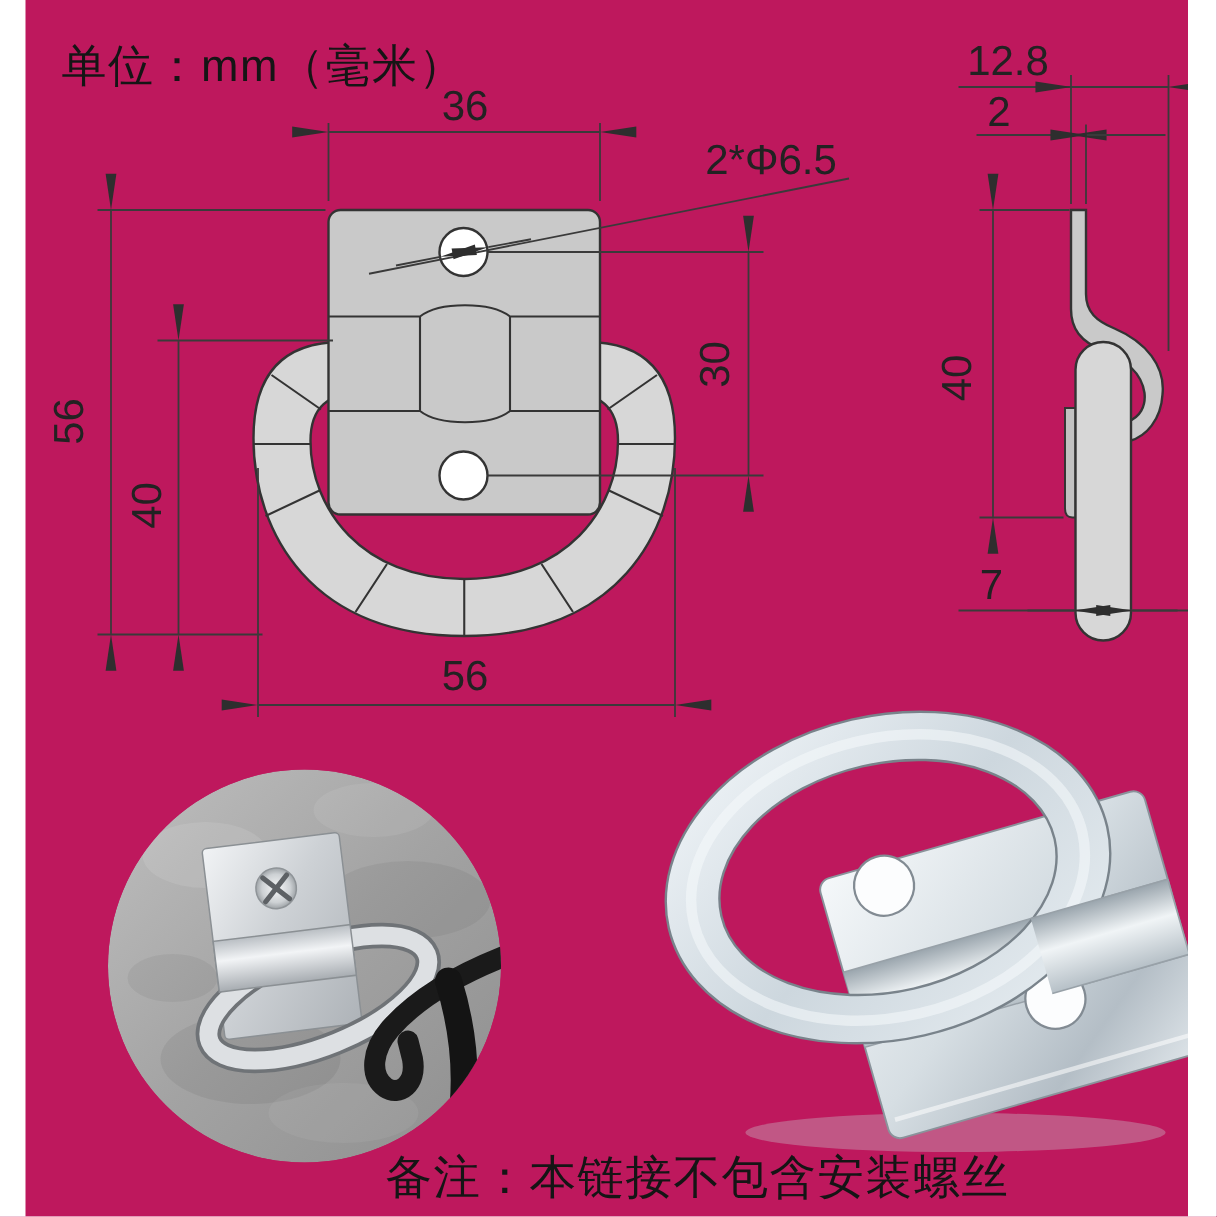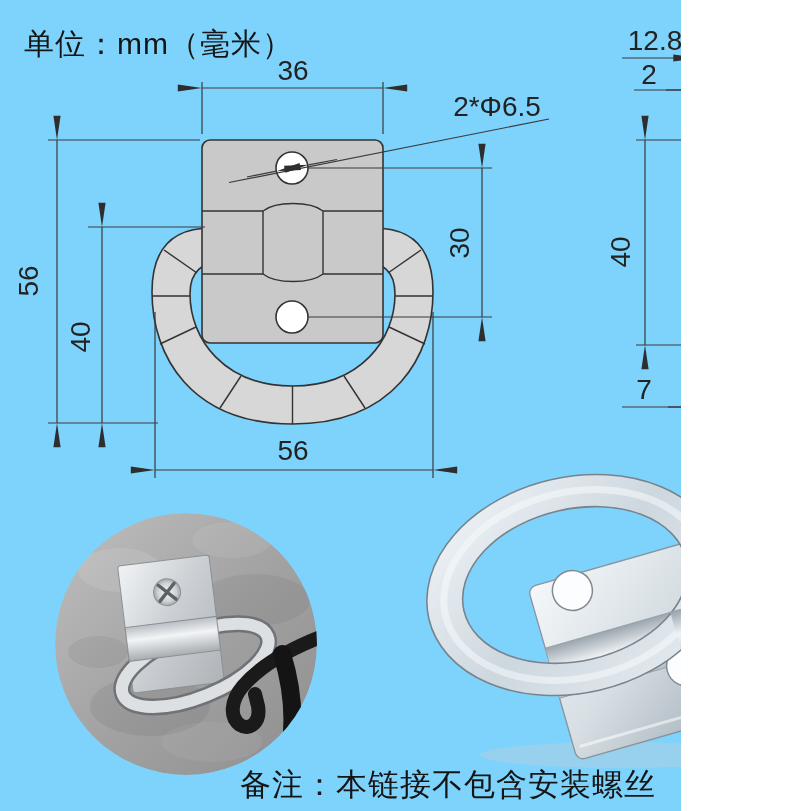--- a/index.html
+++ b/index.html
@@ -1,18 +1,18 @@
 <!DOCTYPE html>
 <html><head>
 <meta charset="utf-8">
 <style>
   html,body{margin:0;padding:0;background:#ffffff;}
   .page{
-    position:relative;width:681px;height:811px;background:#7dd3fc;overflow:hidden;
-    font-family:"Liberation Sans","DejaVu Sans",sans-serif;color:#151515;
+    position:relative;width:775px;height:811px;background:#be185d;overflow:hidden;
+    font-family:"Liberation Sans","DejaVu Sans",sans-serif;color:#151515;margin-left:17px;
   }
   .unit-note{position:absolute;left:24px;top:24px;font-size:30px;letter-spacing:1px;white-space:nowrap;}
   .remark-note{position:absolute;left:240px;top:764px;font-size:31px;letter-spacing:1px;white-space:nowrap;}
   svg.scene{position:absolute;left:0;top:0;}
   svg text{font-family:"Liberation Sans","DejaVu Sans",sans-serif;font-size:28px;fill:#222;}
   .shape{fill:#d7d7d7;stroke:#333;stroke-width:1.6;}
   .plate{fill:#c9c9c9;stroke:#333;stroke-width:1.6;}
   .thin{fill:none;stroke:#333;stroke-width:1.4;}
   .dim{fill:none;stroke:#3a3a3a;stroke-width:1.2;}
   .hole{fill:#ffffff;stroke:#333;stroke-width:1.6;}

